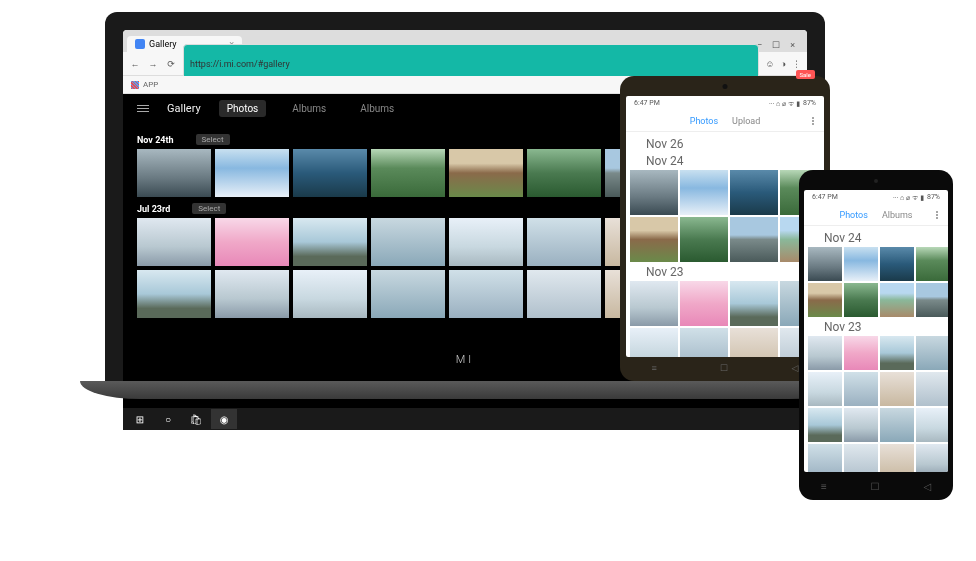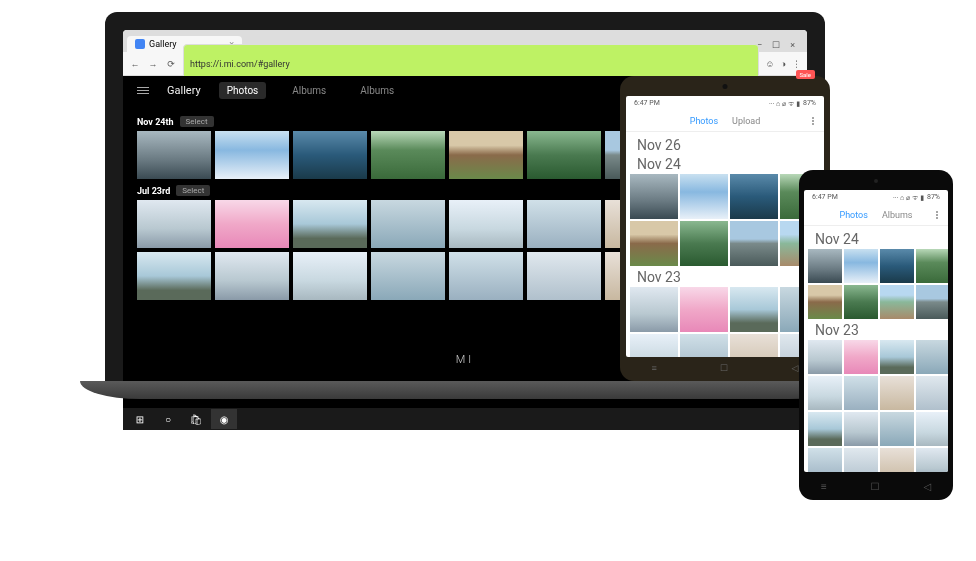--- a/index.html
+++ b/index.html
@@ -13,39 +13,39 @@
 .laptop-base::after{content:"MI";position:absolute;left:50%;top:-28px;transform:translateX(-50%);color:#ccc;font-size:11px;letter-spacing:3px;font-weight:300}
 
 
 .browser-tabs{height:22px;background:#ddd;display:flex;align-items:end;padding:0 4px;font-size:9px}
 .tab{background:#f7f7f7;padding:3px 8px;border-radius:4px 4px 0 0;display:flex;align-items:center;gap:4px;width:115px}
 .tab-icon{width:10px;height:10px;background:#4285f4;border-radius:2px}
 .tab-close{margin-left:auto;color:#888}
 .win-controls{margin-left:auto;display:flex;gap:10px;padding:2px 8px;color:#555}
 .addr-bar{height:24px;background:#f7f7f7;display:flex;align-items:center;padding:0 6px;gap:6px;font-size:9px;color:#555;border-bottom:1px solid #ddd}
 .addr-icon{width:12px;display:flex;justify-content:center}
-.addr-input{flex:1;background:#bef264;border:1px solid #ddd;border-radius:4px;padding:14px 6px;color:#333}
+.addr-input{flex:1;background:#14b8a6;border:1px solid #ddd;border-radius:4px;padding:14px 6px;color:#333}
 .addr-right{display:flex;gap:6px;align-items:center}
 .other-tabs{background:#fdd663;padding:1px 5px;border-radius:2px;font-size:8px;color:#444}
 .bookmark-bar{height:18px;background:#f7f7f7;display:flex;align-items:center;padding:0 8px;font-size:8px;color:#666;gap:4px;border-bottom:1px solid #e0e0e0}
 .bm-icon{width:8px;height:8px;background:repeating-linear-gradient(45deg,#f44,#f44 1px,#4af 1px,#4af 2px)}
 
 
 .gallery-app{flex:1;background:#000;color:#fff;display:flex;flex-direction:column;overflow:hidden}
 .gallery-header{height:28px;display:flex;align-items:center;padding:0 14px;gap:18px;font-size:10px}
 .menu-icon{display:flex;flex-direction:column;gap:2px}
 .menu-icon span{width:12px;height:1px;background:#aaa}
 .brand{font-size:11px;color:#eee}
 .nav-item{color:#888;padding:3px 8px;border-radius:3px}
 .nav-item.active{background:#2a2a2a;color:#fff}
 .header-right{margin-left:auto;display:flex;gap:14px;color:#888}
 .gallery-body{flex:1;padding:6px 14px;overflow:hidden}
 .year{font-size:14px;margin-bottom:6px;display:flex;align-items:center;gap:6px}
 .clock-icon{width:10px;height:10px;border:1px solid #888;border-radius:50%;position:relative}
-.date-row{display:flex;align-items:center;gap:6px;font-size:9px;margin:6px 0 4px}
+.date-row{display:flex;align-items:center;gap:22px;font-size:9px;margin:6px 0 4px}
 .date-label{font-weight:bold}
 .select-btn{background:#333;padding:1px 6px;border-radius:2px;font-size:8px;color:#aaa}
 .thumb-row{display:flex;gap:4px;margin-bottom:4px}
 .thumb{width:74px;height:48px;flex-shrink:0}
 
 
 .taskbar{height:22px;background:#1a1a1a;display:flex;align-items:center;padding:0 4px;gap:2px}
 .task-btn{width:26px;height:20px;display:flex;align-items:center;justify-content:center;color:#fff;font-size:10px}
 .task-btn.active{background:#333}
 
@@ -63,21 +63,21 @@
 .phone-btns{position:absolute;bottom:8px;width:100%;left:0;display:flex;justify-content:space-around;font-size:10px;color:#555}
 
 
 .status-bar{height:14px;display:flex;align-items:center;justify-content:space-between;padding:0 8px;font-size:7px;color:#555}
 .status-icons{display:flex;gap:3px;align-items:center}
 .mobile-tabs{height:22px;display:flex;align-items:center;justify-content:center;gap:14px;font-size:9px;color:#888;border-bottom:1px solid #eee;position:relative}
 .mobile-tabs .active{color:#39f}
 .mobile-dots{position:absolute;right:10px;display:flex;flex-direction:column;gap:1px}
 .mobile-dots span{width:2px;height:2px;background:#888;border-radius:50%}
 .mobile-body{flex:1;overflow:hidden;padding:2px 4px}
-.m-date{font-size:14px;color:#666;margin:3px 7px 2px}
+.m-date{font-size:12px;color:#666;margin:3px 16px 2px}
 .m-row{display:flex;gap:2px;margin-bottom:2px}
 .m-thumb{flex:1;aspect-ratio:1}
 .tablet .m-thumb{height:45px;flex:none;width:48px}
 .phone .m-thumb{height:34px;flex:none;width:34px}
 
 
 .t1{background:linear-gradient(#a8b8c0,#6a7a82 60%,#3a4a52)}
 .t2{background:linear-gradient(#c8e0f0,#88b8e0 40%,#e8f0f8)}
 .t3{background:linear-gradient(#5a8aaa,#2a5a7a 50%,#1a3a4a)}
 .t4{background:linear-gradient(#b8d8b8,#5a8a5a 40%,#3a6a3a)}
@@ -117,20 +117,25 @@
     <span class="addr-icon">←</span>
     <span class="addr-icon">→</span>
     <span class="addr-icon">⟳</span>
     <div class="addr-input">https://i.mi.com/#gallery</div>
     <div class="addr-right">
      <span>☺</span>
      <span>◑</span>
      <span>⋮</span>
     </div>
    </div>
+   <div class="bookmark-bar">
+    <span class="bm-icon"></span>
+    <span>APP</span>
+    <span style="margin-left:auto">📁 <span class="other-tabs">other tabs</span></span>
+   </div>
 
    <div class="gallery-app">
     <div class="gallery-header">
      <div class="menu-icon">
               <span></span>
               <span></span>
               <span></span>
             </div>
      <span class="brand">Gallery</span>
      <span class="nav-item active">Photos</span>

